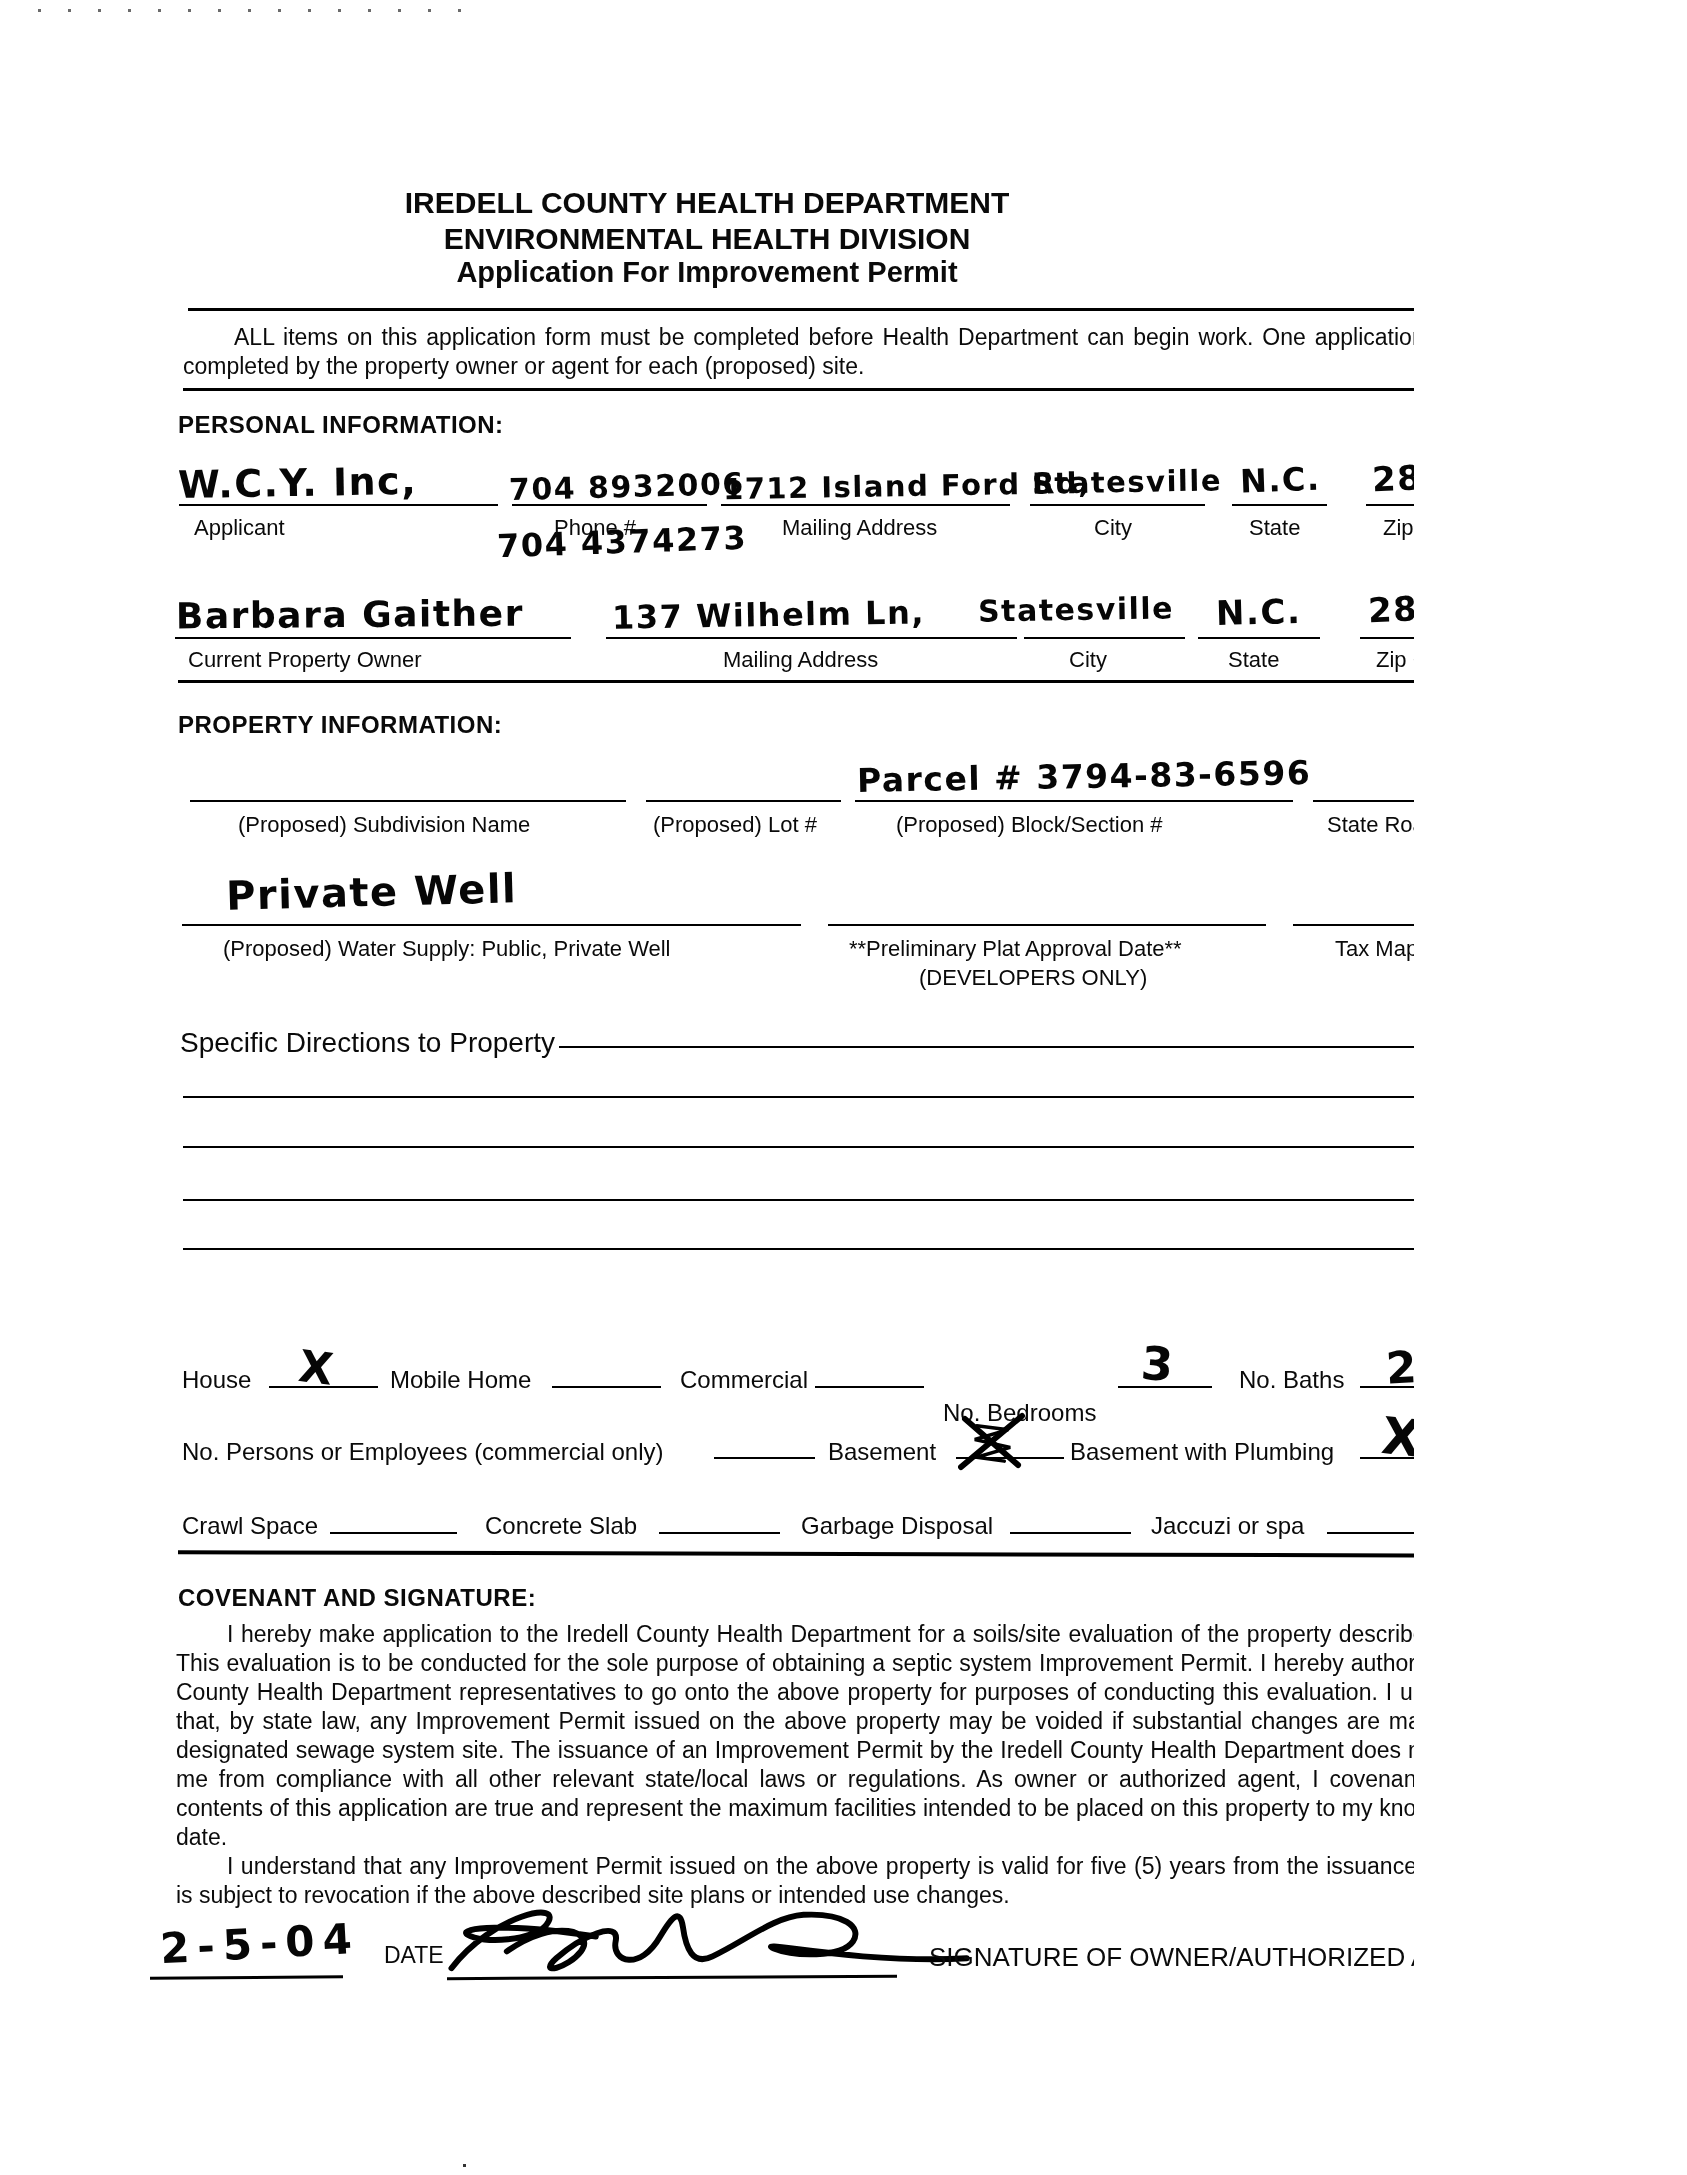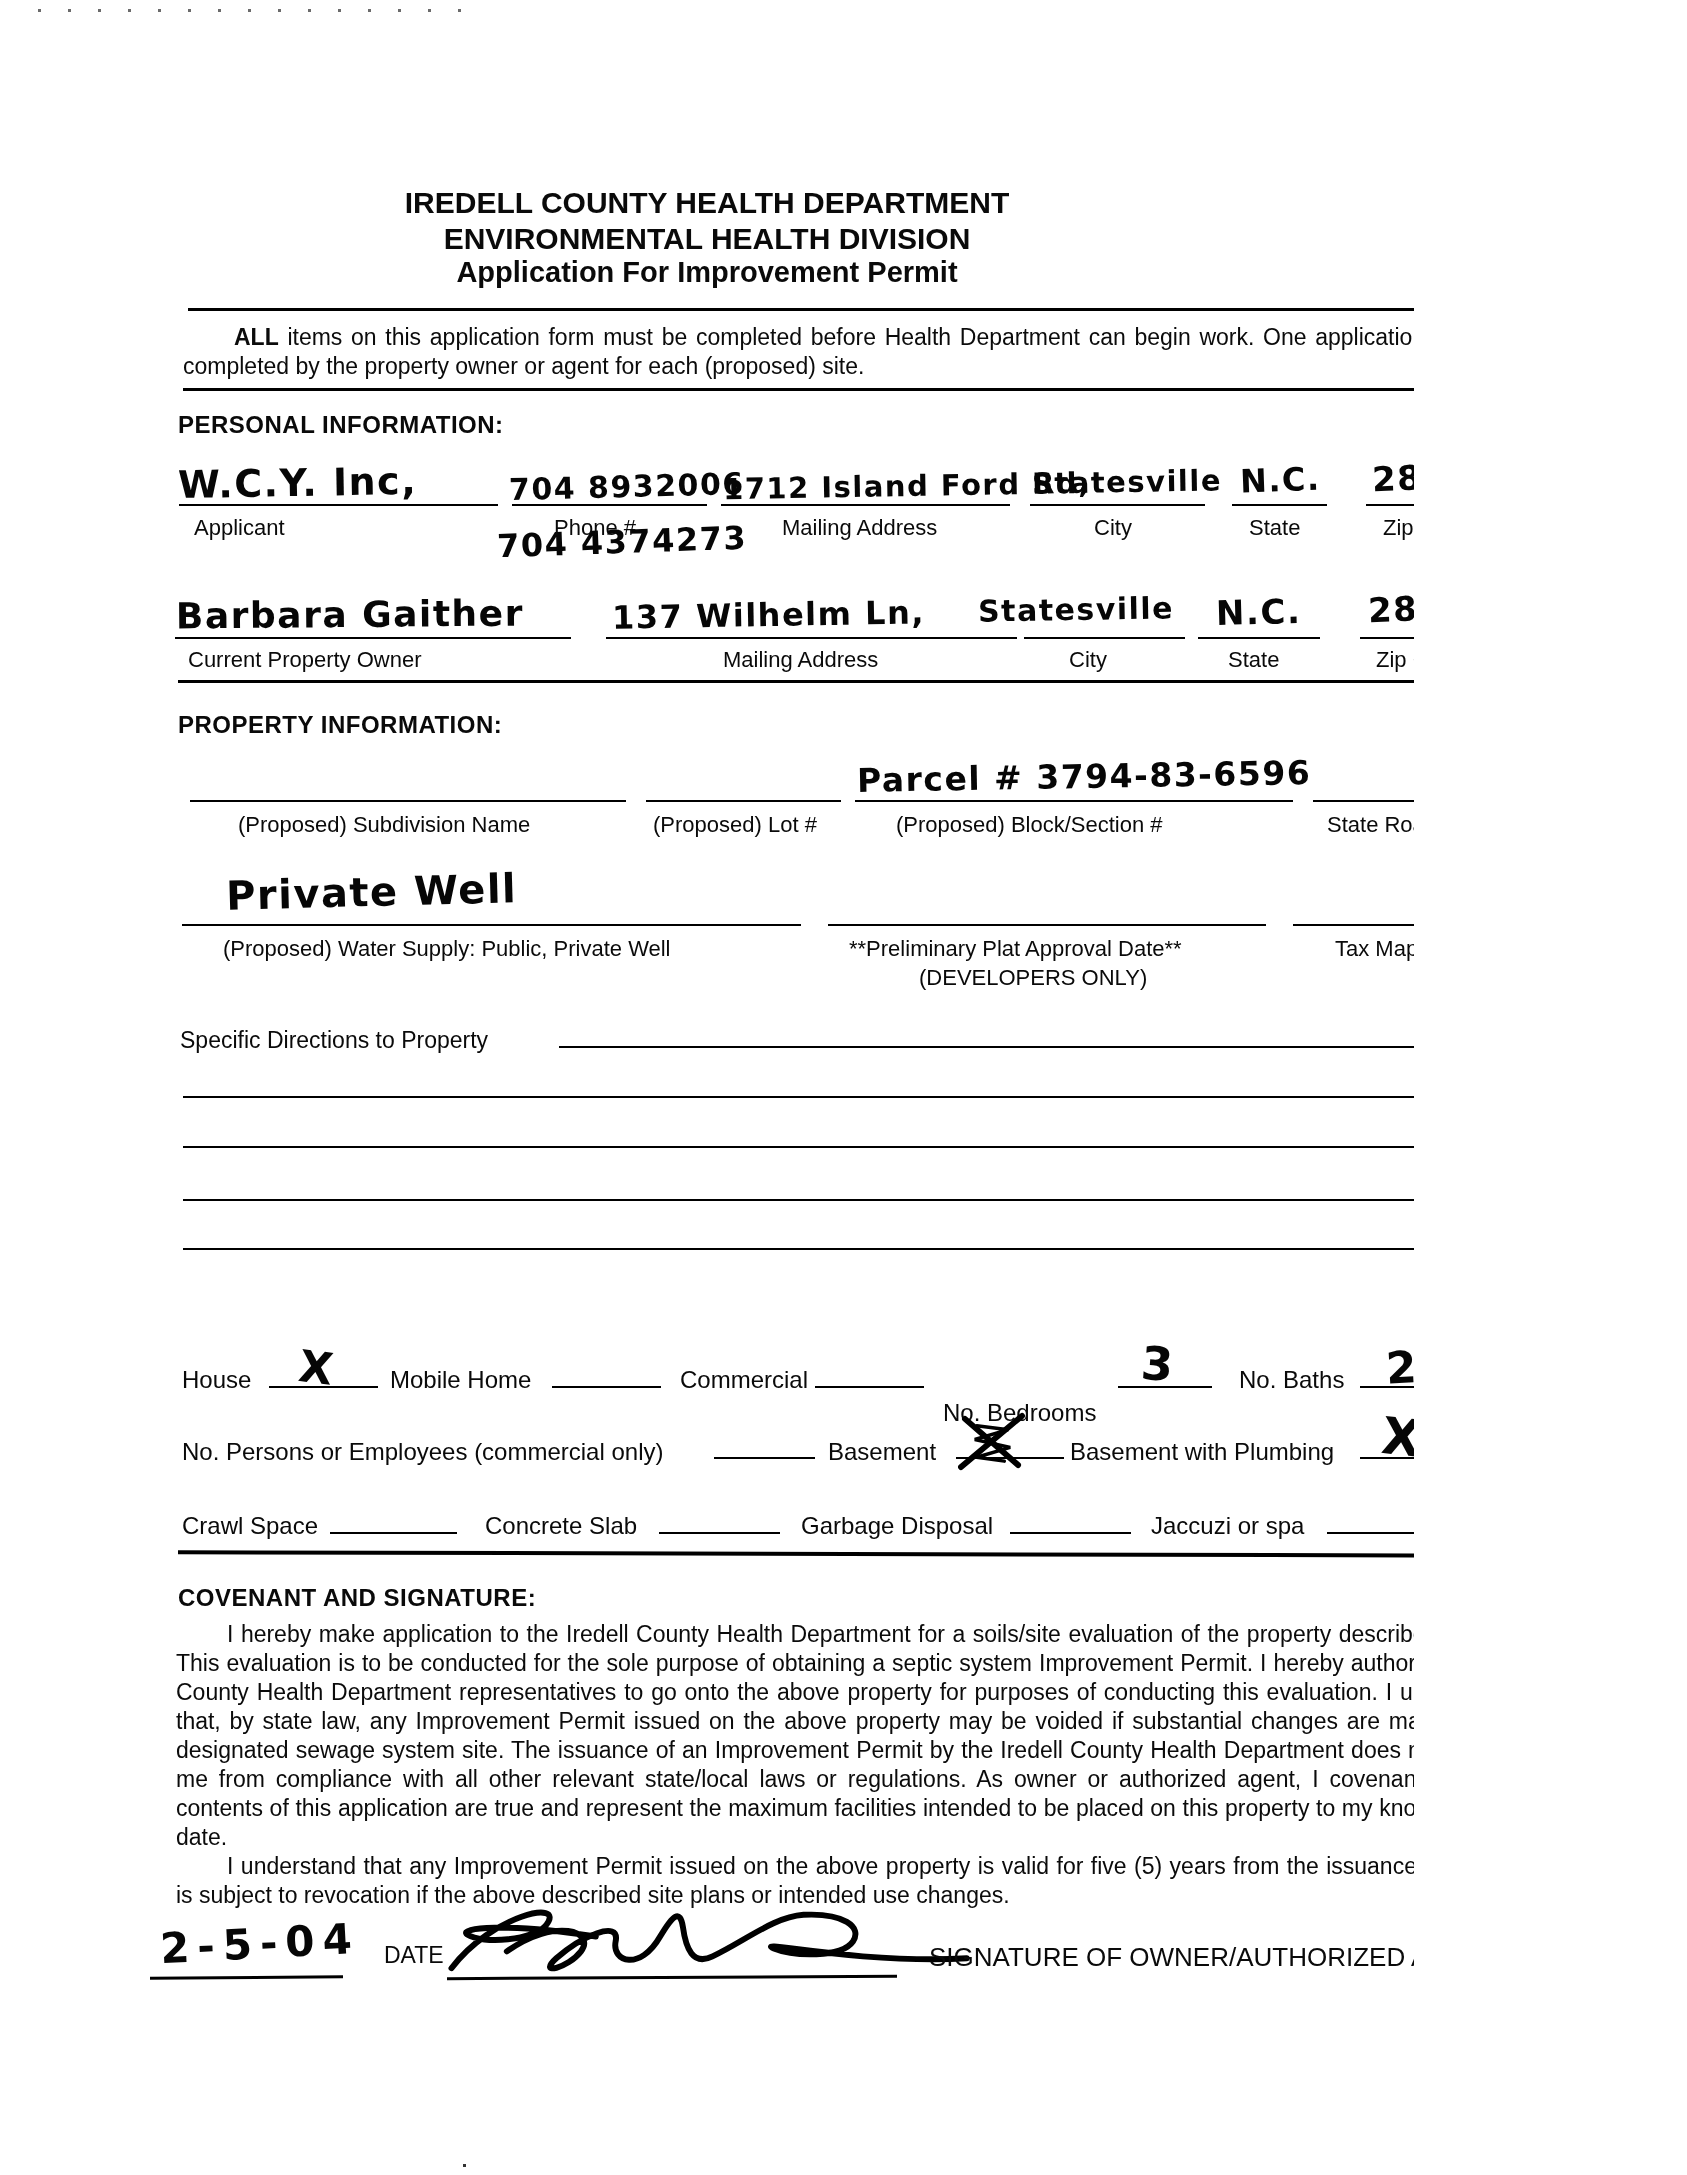--- a/index.html
+++ b/index.html
@@ -9,21 +9,21 @@
   .title{position:absolute;left:0;width:100%;text-align:center;font-weight:bold;white-space:nowrap;}
   .rule{position:absolute;background:#000;height:3px;}
   .u{position:absolute;background:#000;height:2px;}
   .u.thick{height:3px;}
   .sect{position:absolute;font-size:24px;font-weight:bold;white-space:nowrap;letter-spacing:0.5px;}
   .lbl{position:absolute;font-size:22px;white-space:nowrap;}
   .hw{position:absolute;font-family:"DejaVu Sans",sans-serif;font-weight:bold;
       white-space:nowrap;letter-spacing:1.5px;color:#060606;}
   .par{position:absolute;font-size:23px;line-height:29px;text-align:justify;color:#0b0b0b;}
   .par p{margin:0;text-indent:51px;}
-  .b{font-weight:bold;}
+  .b{font-weight:normal;}
   .noise{position:absolute;left:38px;top:9px;width:426px;height:3px;opacity:.75;
          background:repeating-linear-gradient(90deg,#3a3a3a 0 3px,transparent 3px 30px);}
   .edge-dash{position:absolute;left:1649px;top:1384px;height:791px;width:0;
              border-left:2px dashed #2f2f2f;opacity:.8;}
   .speck{position:absolute;width:3px;height:3px;background:#333;}
   svg{display:block;}
 </style>
 </head>
 <body>
 
@@ -107,21 +107,21 @@
 
   <div class="u" style="left:182px;top:924px;width:619px;"></div>
   <div class="u" style="left:828px;top:924px;width:438px;"></div>
   <div class="u" style="left:1293px;top:924px;width:188px;"></div>
 
   <div class="lbl" style="left:223px;top:936px;">(Proposed) Water Supply: Public, Private Well</div>
   <div class="lbl" style="left:849px;top:936px;">**Preliminary Plat Approval Date**</div>
   <div class="lbl" style="left:919px;top:965px;">(DEVELOPERS ONLY)</div>
   <div class="lbl" style="left:1335px;top:936px;">Tax Map #</div>
 
-  <div class="lbl" style="left:180px;top:1027px;font-size:23px;">Specific Directions to Property</div>
+  <div class="lbl" style="left:180px;top:1027px;font-size:28px;">Specific Directions to Property</div>
   <div class="u" style="left:559px;top:1046px;width:955px;"></div>
   <div class="u" style="left:183px;top:1096px;width:1322px;"></div>
   <div class="u" style="left:183px;top:1146px;width:1317px;"></div>
   <div class="u" style="left:183px;top:1199px;width:1307px;"></div>
   <div class="u" style="left:183px;top:1248px;width:1317px;"></div>
 
 
   <div class="lbl" style="left:182px;top:1366px;font-size:24px;">House</div>
   <div class="hw" style="left:299px;top:1342px;font-size:44px;transform:rotate(7deg);">X</div>
   <div class="u" style="left:269px;top:1386px;width:109px;"></div>

